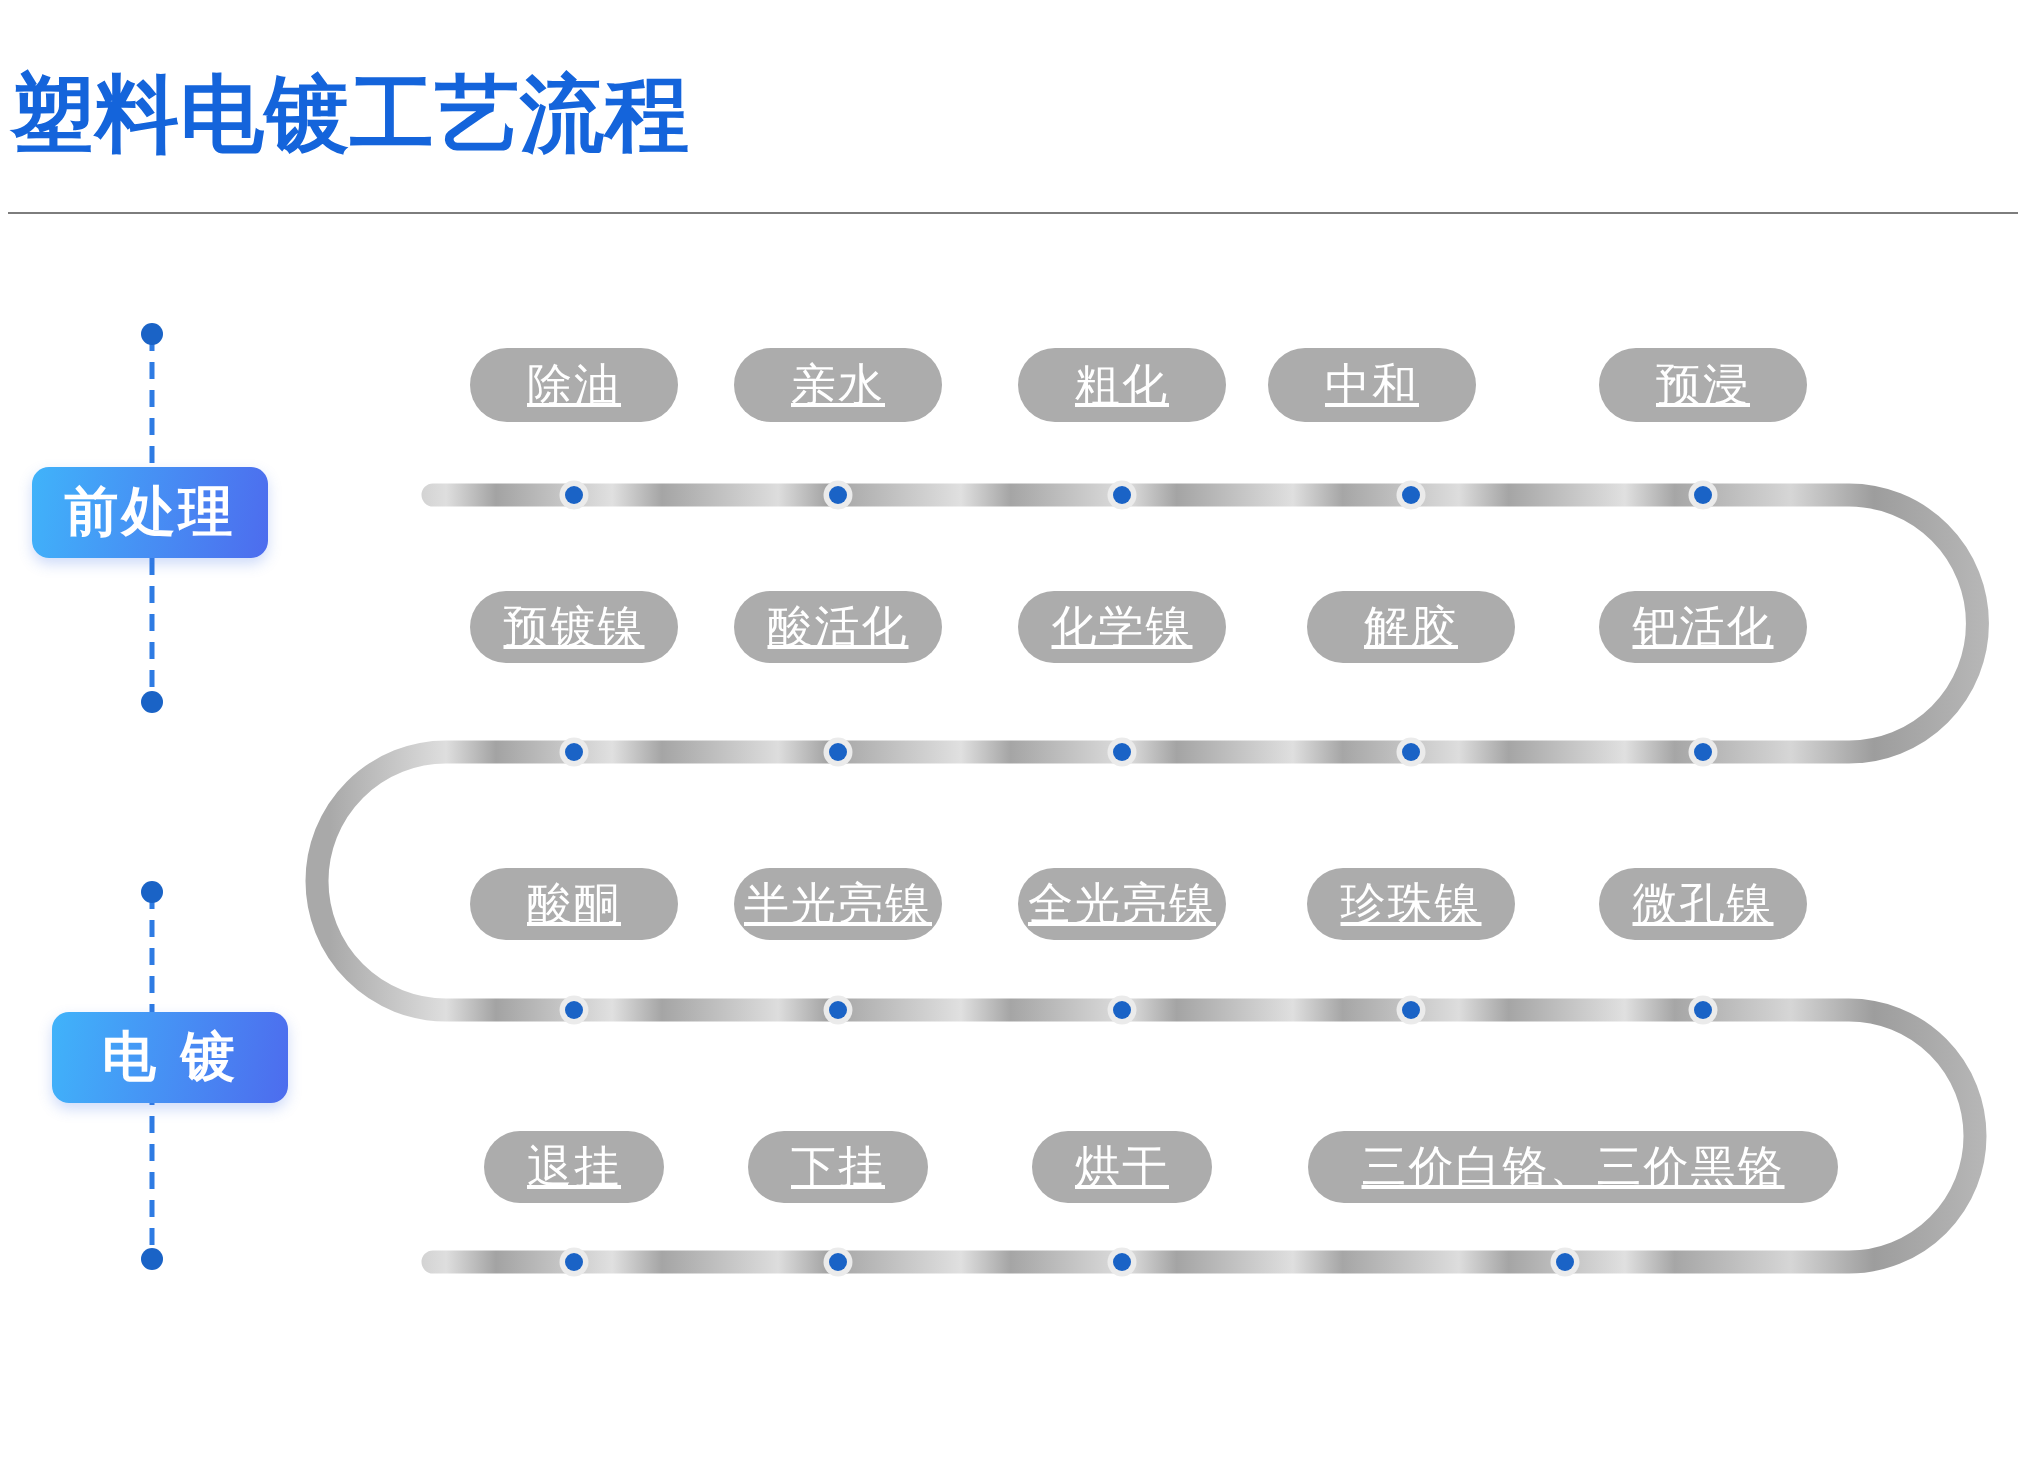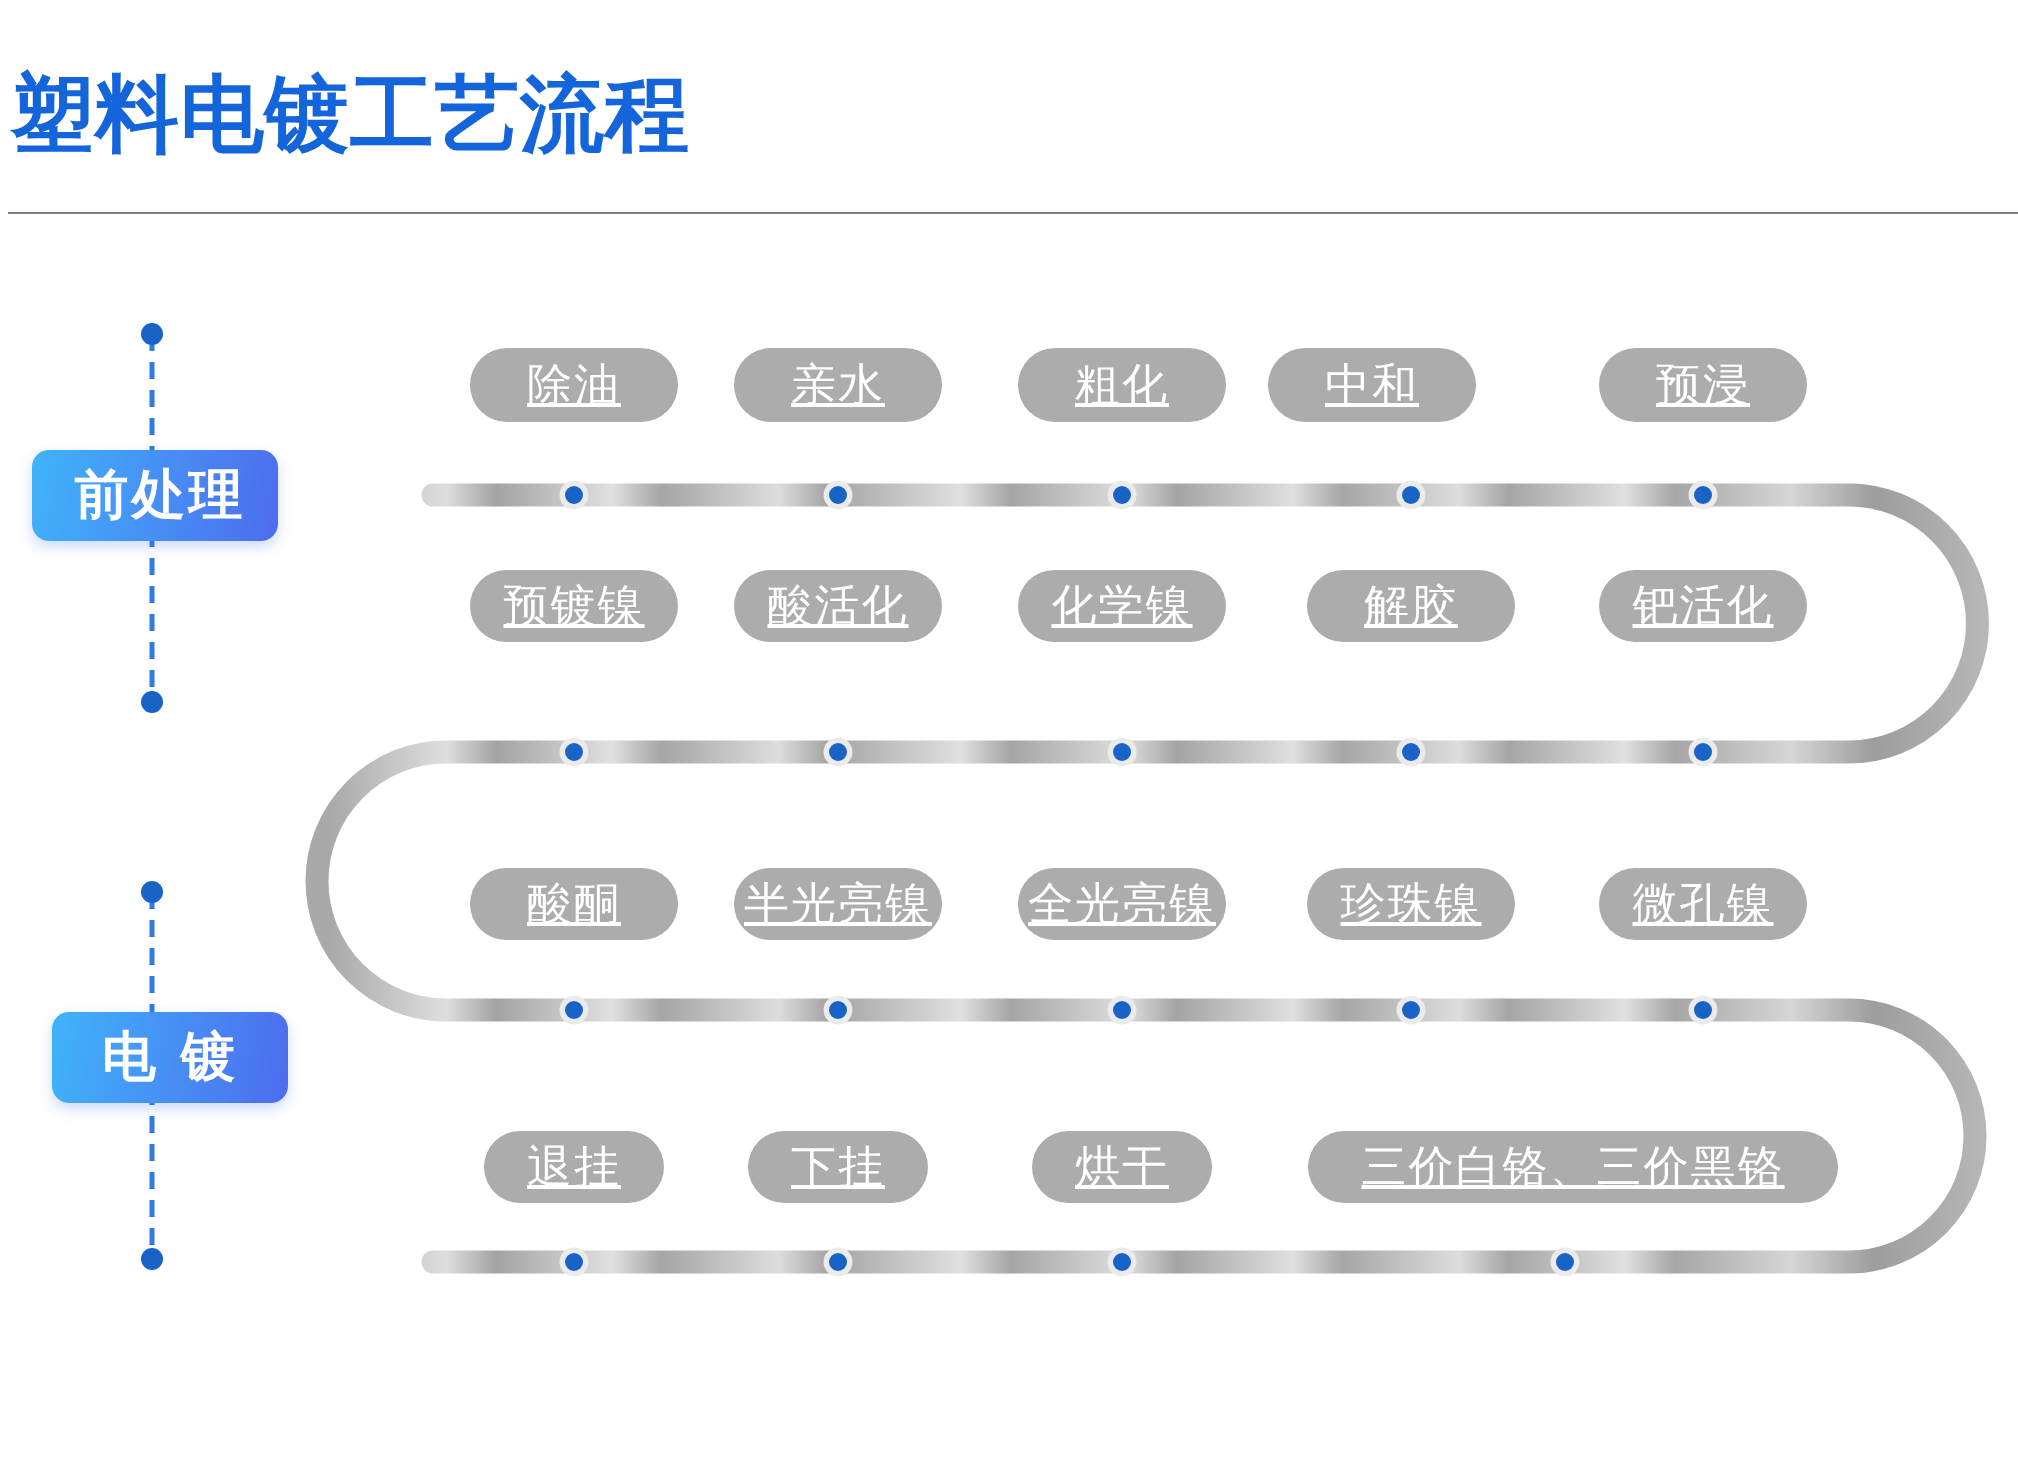--- a/index.html
+++ b/index.html
@@ -29,33 +29,33 @@
   .dot-core{fill:var(--dot-blue,#1a63c6);}
 
   
   .phase-label{
     position:absolute;left:32px;width:236px;height:91px;border-radius:17px;
     background:linear-gradient(100deg,var(--label-gradient-start,#40b3fa) 0%,var(--label-gradient-end,#4d6cee) 100%);
     color:#ffffff;font-size:54px;font-weight:bold;letter-spacing:3px;
     display:flex;align-items:center;justify-content:center;
     box-shadow:0 6px 14px rgba(60,110,230,0.25);
   }
-  .phase-pretreat{top:450px;padding-left:10px;}
+  .phase-pretreat{top:467px;}
   .phase-plating{top:1012px;margin-left:20px;}
 
   
   .pill{
     position:absolute;height:72px;border-radius:37px;
     background:var(--pill-gray,#acacac);
     color:var(--pill-text,#ffffff);font-size:45px;font-weight:500;
     display:flex;align-items:center;justify-content:center;
     white-space:nowrap;letter-spacing:2px;text-decoration:underline;
   }
   .pill.r1{top:348px;height:74px;}
-  .pill.r2{top:570px;}
+  .pill.r2{top:591px;}
   .pill.r3{top:868px;}
   .pill.r4{top:1131px;}
   .w-std{width:208px;}
   .w-sm{width:180px;}
   .w-wide{width:530px;}
 </style>
 </head>
 <body style="--title-blue: #1464db; --label-gradient-start: #40b3fa; --label-gradient-end: #4d6cee; --pill-gray: #acacac; --pill-text: #ffffff; --track-dark: #a3a3a3; --track-light: #e0e0e0; --dot-blue: #1a63c6; --dot-ring: #ebebeb; --timeline-blue: #2e7be3;">
 
 <div class="stage">

